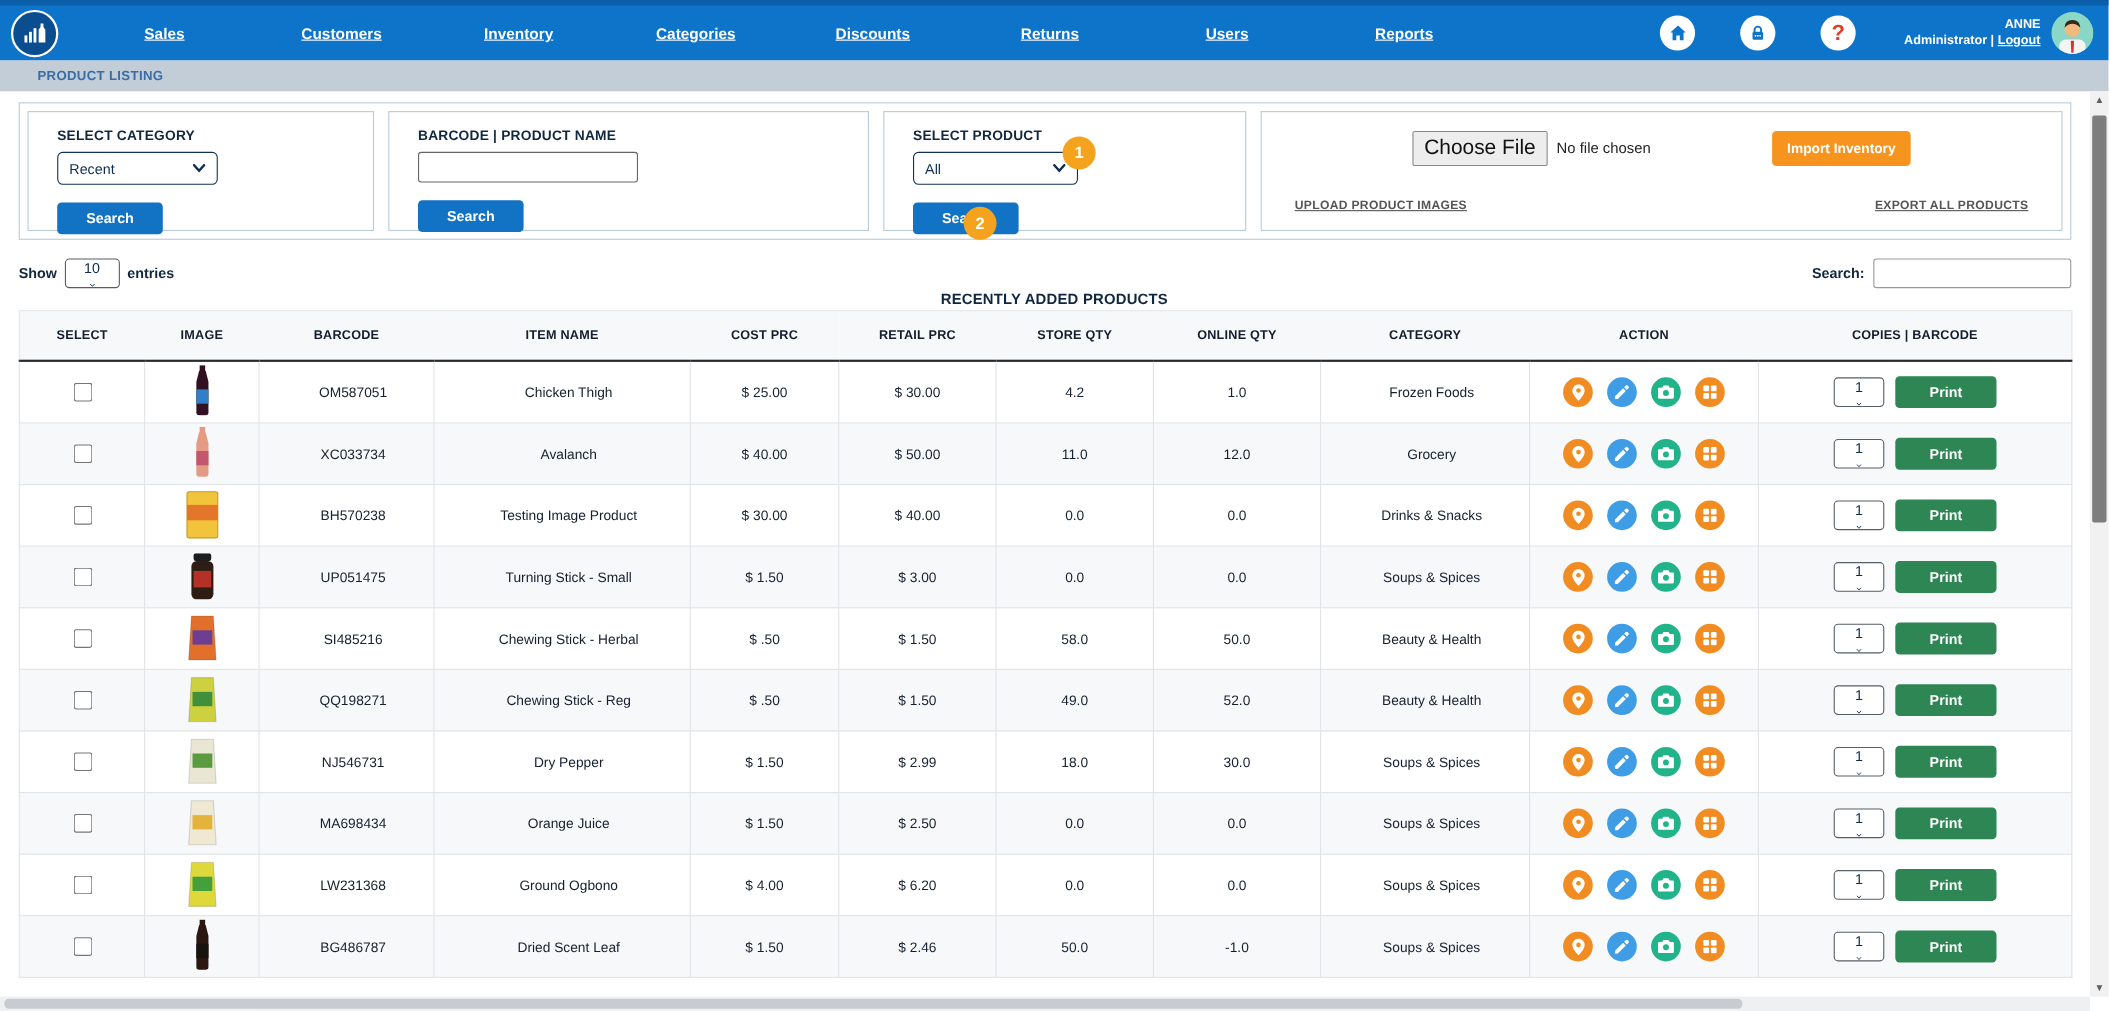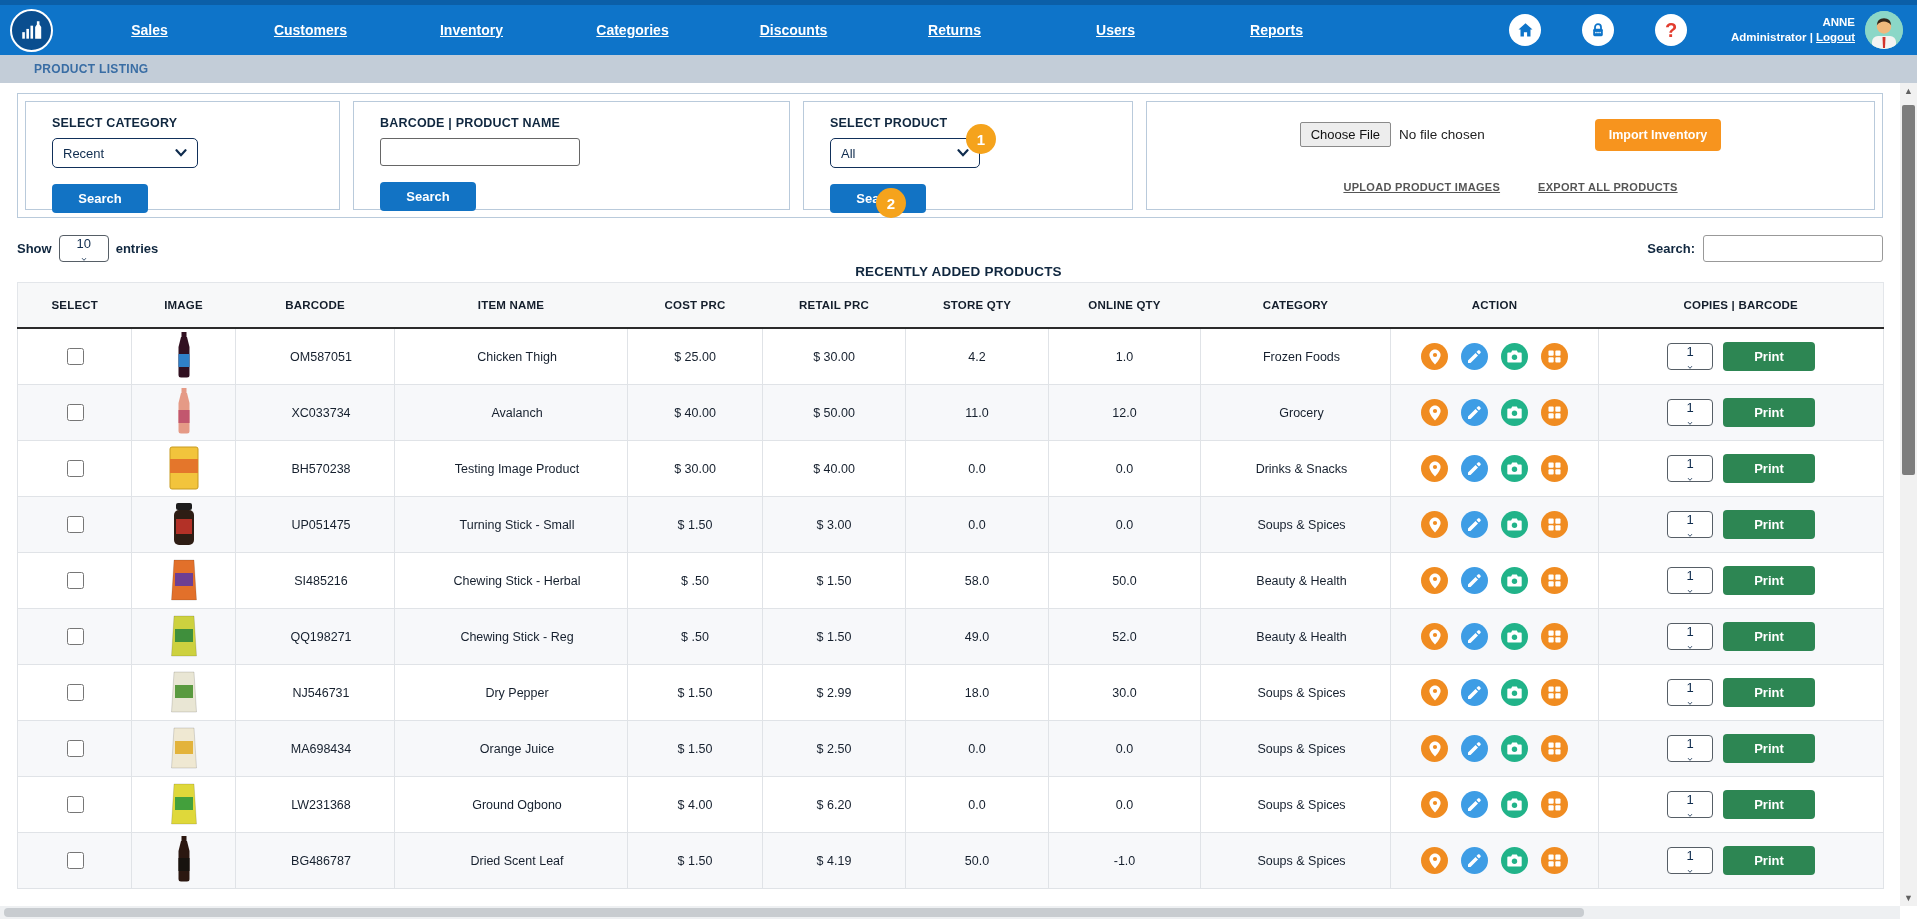--- a/index.html
+++ b/index.html
@@ -31,24 +31,24 @@
   .p4{flex:1;display:flex;flex-direction:column;justify-content:center;align-items:center;padding:10px 30px;}
   .flabel{font-size:12.5px;font-weight:bold;color:#10273f;margin-bottom:8px;letter-spacing:.2px;white-space:nowrap;}
   .select{border:1px solid #11305a;border-radius:5px;height:30px;display:flex;align-items:center;justify-content:space-between;padding:0 10px;font-size:13px;color:#0f2c4e;background:#fff;box-sizing:border-box;cursor:pointer;position:relative;}
   .txt-input{border:1px solid #666;border-radius:3px;height:28px;width:200px;box-sizing:border-box;font-size:13px;padding:0 6px;}
   .btn-search{background:#1273c4;color:#fff;font-weight:bold;font-size:13px;border:none;border-radius:4px;width:96px;height:29px;margin-top:16px;cursor:pointer;display:block;position:relative;}
   .badge{position:absolute;width:30px;height:30px;border-radius:50%;background:#f5a31c;color:#fff;font-weight:bold;font-size:15px;display:flex;align-items:center;justify-content:center;z-index:3;}
   .badge1{right:-16px;top:-14px;}
   .badge2{right:-18px;top:-12px;}
   .sel-wrap{position:relative;display:inline-block;}
   .file-row{display:flex;align-items:center;width:100%;justify-content:center;}
-  .file-btn{background:#ededed;border:1px solid #8a8a8a;border-radius:2px;font-size:13px;color:#111;padding:4px 10px;cursor:pointer;font-family:"Liberation Sans",sans-serif;}
+  .file-btn{background:#ededed;border:1px solid #8a8a8a;border-radius:2px;font-size:19px;color:#111;padding:4px 10px;cursor:pointer;font-family:"Liberation Sans",sans-serif;}
   .file-none{font-size:13.5px;color:#222;margin-left:8px;}
   .btn-import{background:#f7941e;color:#fff;font-weight:bold;font-size:12.5px;border:none;border-radius:4px;padding:9px 14px;margin-left:110px;cursor:pointer;white-space:nowrap;}
-  .links-row{display:flex;gap:38px;justify-content:center;margin-top:30px;width:100%;}
+  .links-row{display:flex;gap:38px;justify-content:space-between;margin-top:30px;width:100%;}
   .plink{font-size:11px;font-weight:bold;color:#555;text-decoration:underline;letter-spacing:.3px;cursor:pointer;white-space:nowrap;}
 
   
   .controls{margin:16px 34px 0 17px;display:flex;align-items:center;height:28px;}
   .ctrl-txt{font-size:13px;font-weight:bold;color:#10273f;}
   .mini-select{border:1px solid #565e66;border-radius:4px;height:27px;display:inline-flex;align-items:center;justify-content:space-between;padding:0 7px;font-size:13px;color:#0f2c4e;background:#fff;box-sizing:border-box;cursor:pointer;gap:7px;flex-direction:column;}
   .show-sel{width:50px;margin:0 7px;}
   .search-right{margin-left:auto;display:flex;align-items:center;gap:8px;}
   .tbl-search{border:1px solid #999;border-radius:3px;height:27px;width:180px;box-sizing:border-box;font-size:13px;padding:0 6px;}
 
@@ -761,21 +761,21 @@
     <td><span class="thumb f-thumb">
             <svg width="26" height="46" viewBox="0 0 26 46">
               <rect x="10.5" y="0" width="5" height="6" fill="#2b1710"></rect>
               <path d="M10 5 L16 5 L18.5 15 L18.5 43 Q18.5 45.5 16 45.5 L10 45.5 Q7.5 45.5 7.5 43 L7.5 15 Z" fill="#2b1710"></path>
               <rect x="7.5" y="22" width="11" height="13" fill="#17130f"></rect>
             </svg>
           </span></td>
     <td class="cl"><span class="f-barcode">BG486787</span></td>
     <td class="cl"><span class="f-item">Dried Scent Leaf</span></td>
     <td class="f-cost">$ 1.50</td>
-    <td class="f-retail">$ 4.19</td>
+    <td class="f-retail">$ 2.46</td>
     <td class="f-store">50.0</td>
     <td class="f-online">-1.0</td>
     <td class="cl"><span class="f-category">Soups &amp; Spices</span></td>
     <td>
       <div class="actions-box">
         <span class="act orange">
           <svg width="14" height="16" viewBox="0 0 14 16">
                 <path d="M7 0.5 C3.9 0.5 1.4 3 1.4 6.1 C1.4 10 7 15.5 7 15.5 C7 15.5 12.6 10 12.6 6.1 C12.6 3 10.1 0.5 7 0.5 Z" fill="#fff"></path>
                 <circle cx="7" cy="6" r="2.1" fill="#f08c21"></circle>
               </svg>

